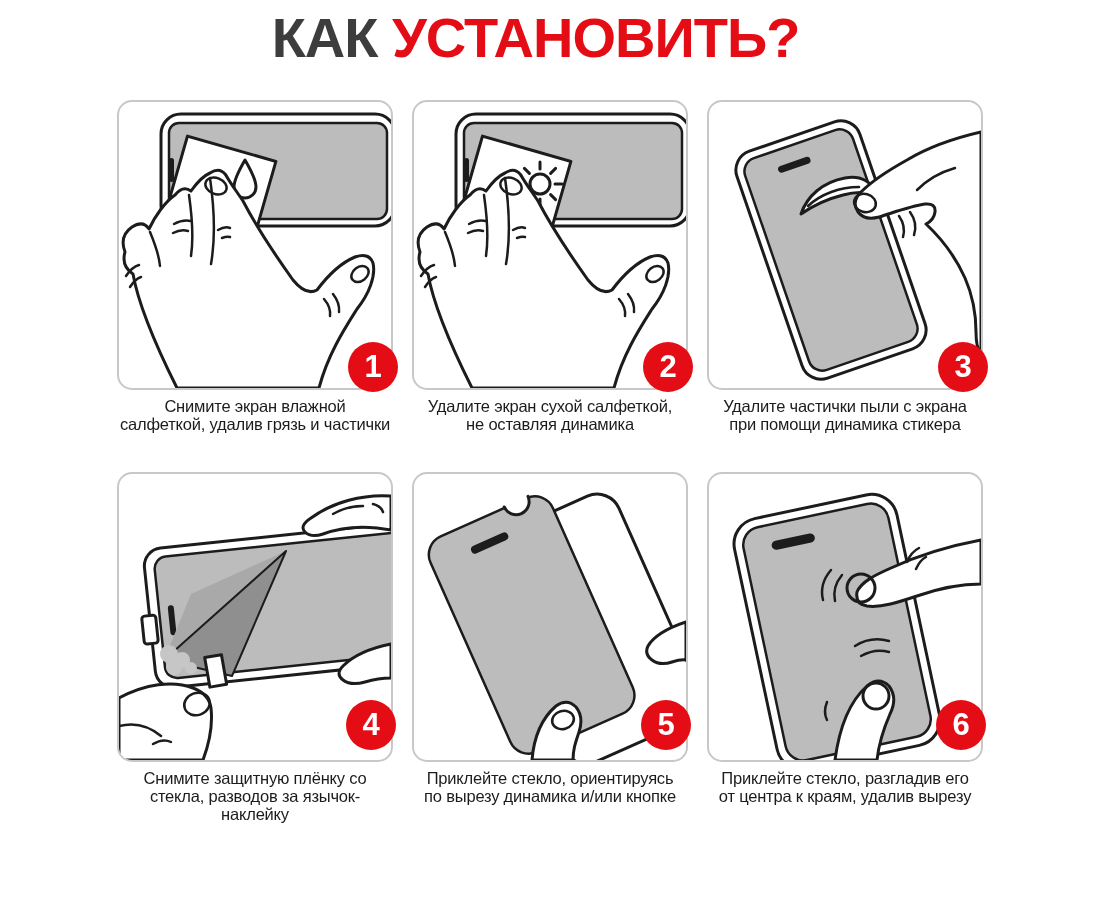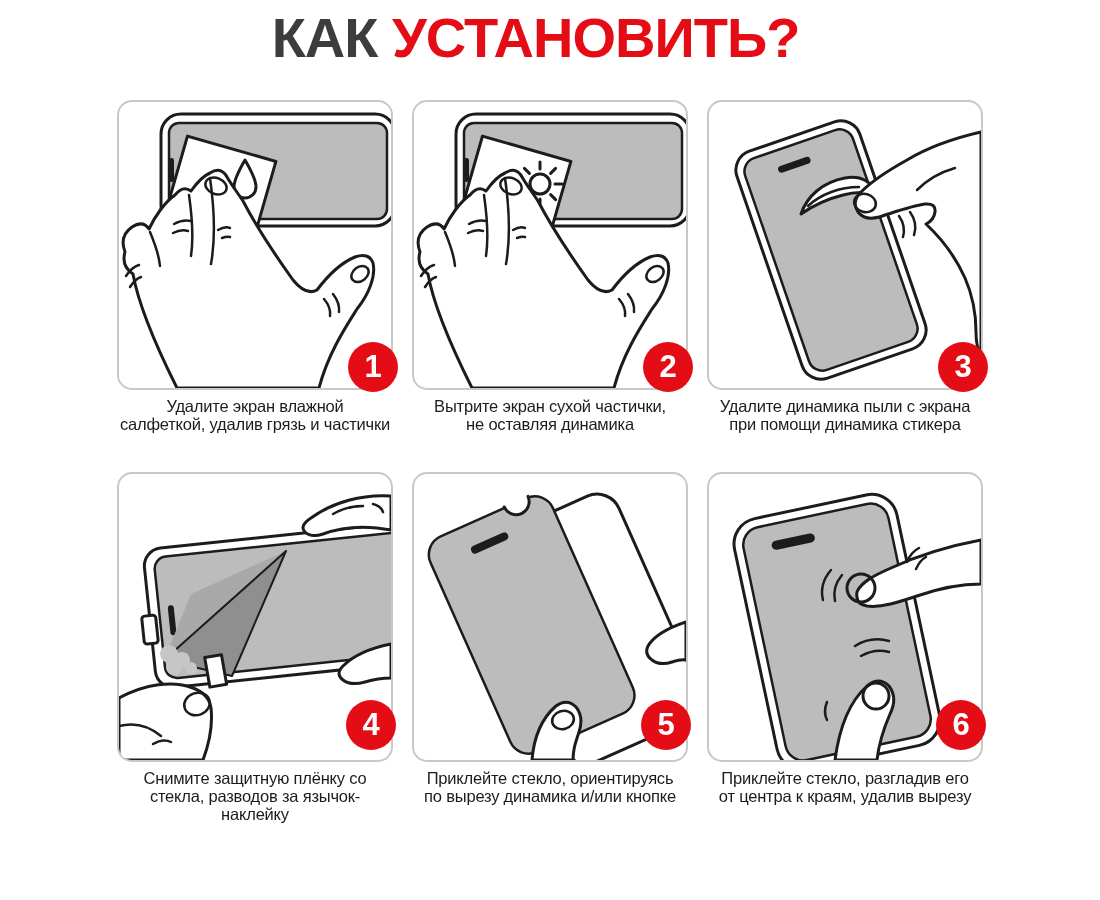--- a/index.html
+++ b/index.html
@@ -69,21 +69,21 @@
               <path class="c" d="M 7 174 q 6 -9 13 -11"></path>
                 <path class="c" d="M 11 185 q 5 -8 11 -10"></path>
               <path class="c" d="M 205 197 q 7 8 6 17"></path>
                 <path class="c" d="M 214 192 q 7 9 6 18"></path>
             </g>
           </svg>
         </div>
         <div class="badge">1</div>
       </div>
       <div class="caption">
-        <div>Удалите экран влажной</div>
+        <div>Снимите экран влажной</div>
         <div>салфеткой, удалив грязь и частички</div>
       </div>
     </div>
 
     <div class="cell">
       <div class="panel-wrap">
         <div class="panel">
           <svg viewBox="0 0 272 286">
             <g>
               <rect class="o" x="42" y="12" width="234" height="112" rx="20"></rect>
@@ -111,21 +111,21 @@
               <path class="c" d="M 7 174 q 6 -9 13 -11"></path>
                 <path class="c" d="M 11 185 q 5 -8 11 -10"></path>
               <path class="c" d="M 205 197 q 7 8 6 17"></path>
                 <path class="c" d="M 214 192 q 7 9 6 18"></path>
             </g>
           </svg>
         </div>
         <div class="badge">2</div>
       </div>
       <div class="caption">
-        <div>Вытрите экран сухой частички,</div>
+        <div>Удалите экран сухой салфеткой,</div>
         <div>не оставляя динамика</div>
       </div>
     </div>
 
     <div class="cell">
       <div class="panel-wrap">
         <div class="panel">
           <svg viewBox="0 0 272 286">
             <g transform="rotate(-19 122 148)">
               <rect class="o" x="57" y="28" width="130" height="240" rx="20"></rect>
@@ -141,21 +141,21 @@
               <ellipse class="c" cx="156" cy="101" rx="11" ry="9" transform="rotate(15 156 101)" fill="#fff"></ellipse>
               <path class="c" d="M 208 88 C 218 78, 232 70, 246 66"></path>
               <path class="c" d="M 190 114 q 7 10 4 21"></path>
               <path class="c" d="M 201 110 q 8 11 4 23"></path>
             </g>
           </svg>
         </div>
         <div class="badge">3</div>
       </div>
       <div class="caption">
-        <div>Удалите динамика пыли с экрана</div>
+        <div>Удалите частички пыли с экрана</div>
         <div>при помощи динамика стикера</div>
       </div>
     </div>
 
     <div class="cell row2">
       <div class="panel-wrap">
         <div class="panel">
           <svg viewBox="0 0 272 286">
             <g transform="rotate(-6 160 130)">
               <rect class="o" x="30" y="62" width="270" height="140" rx="18"></rect>

